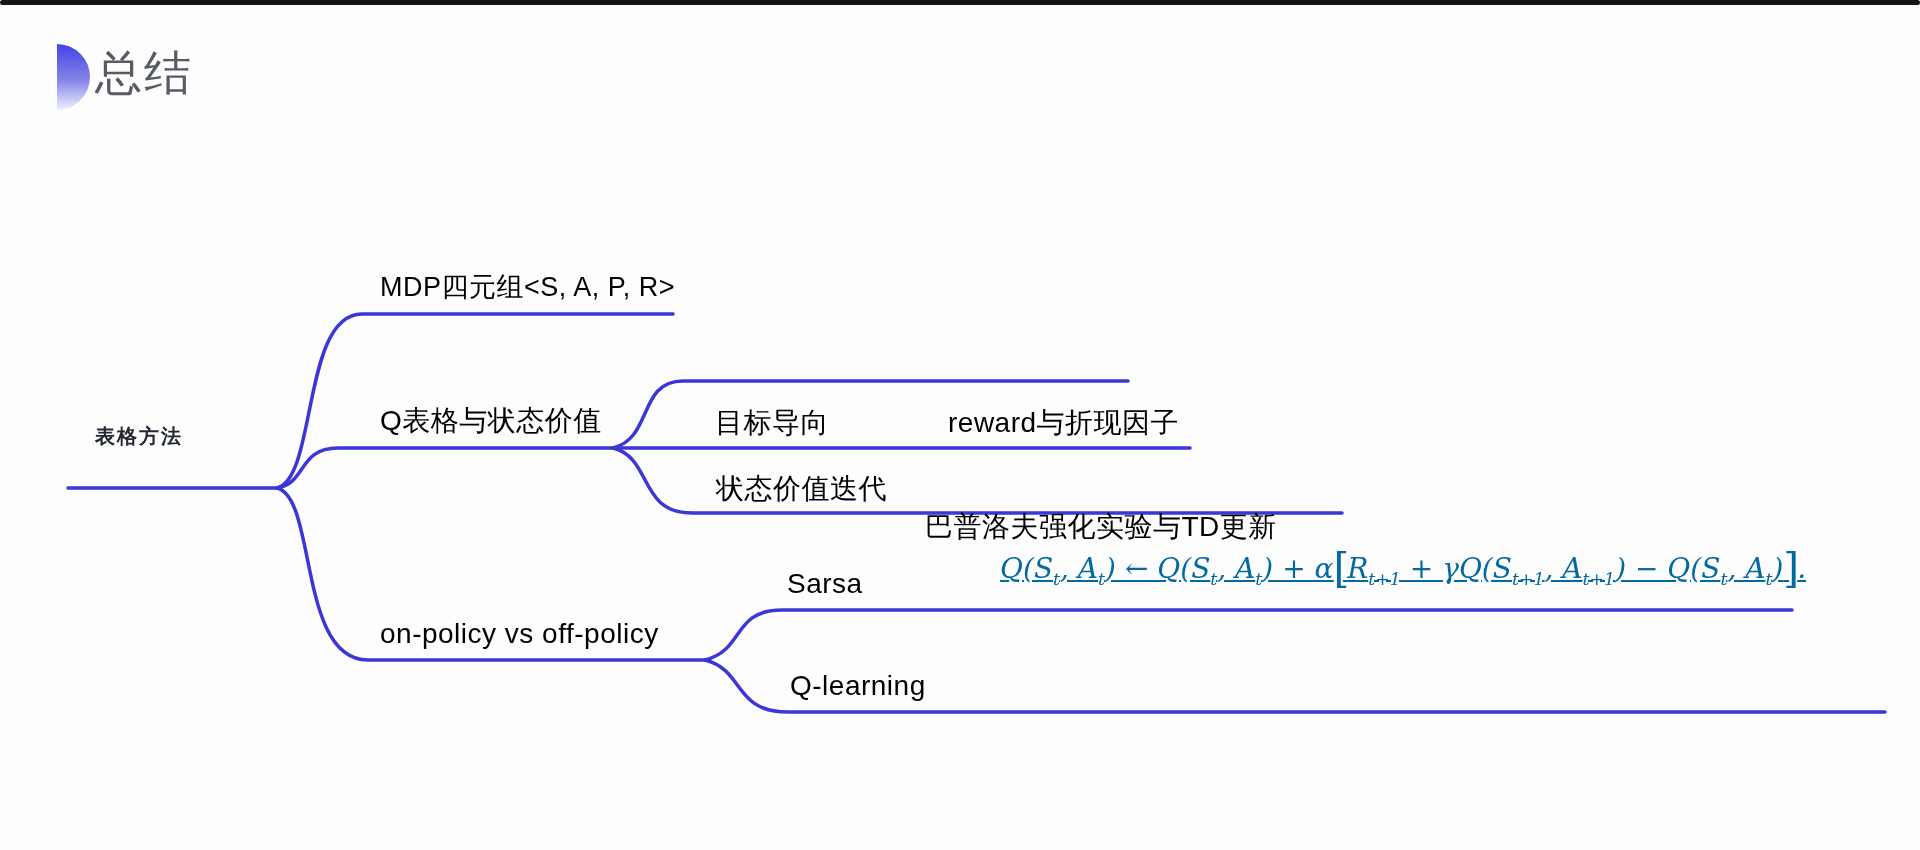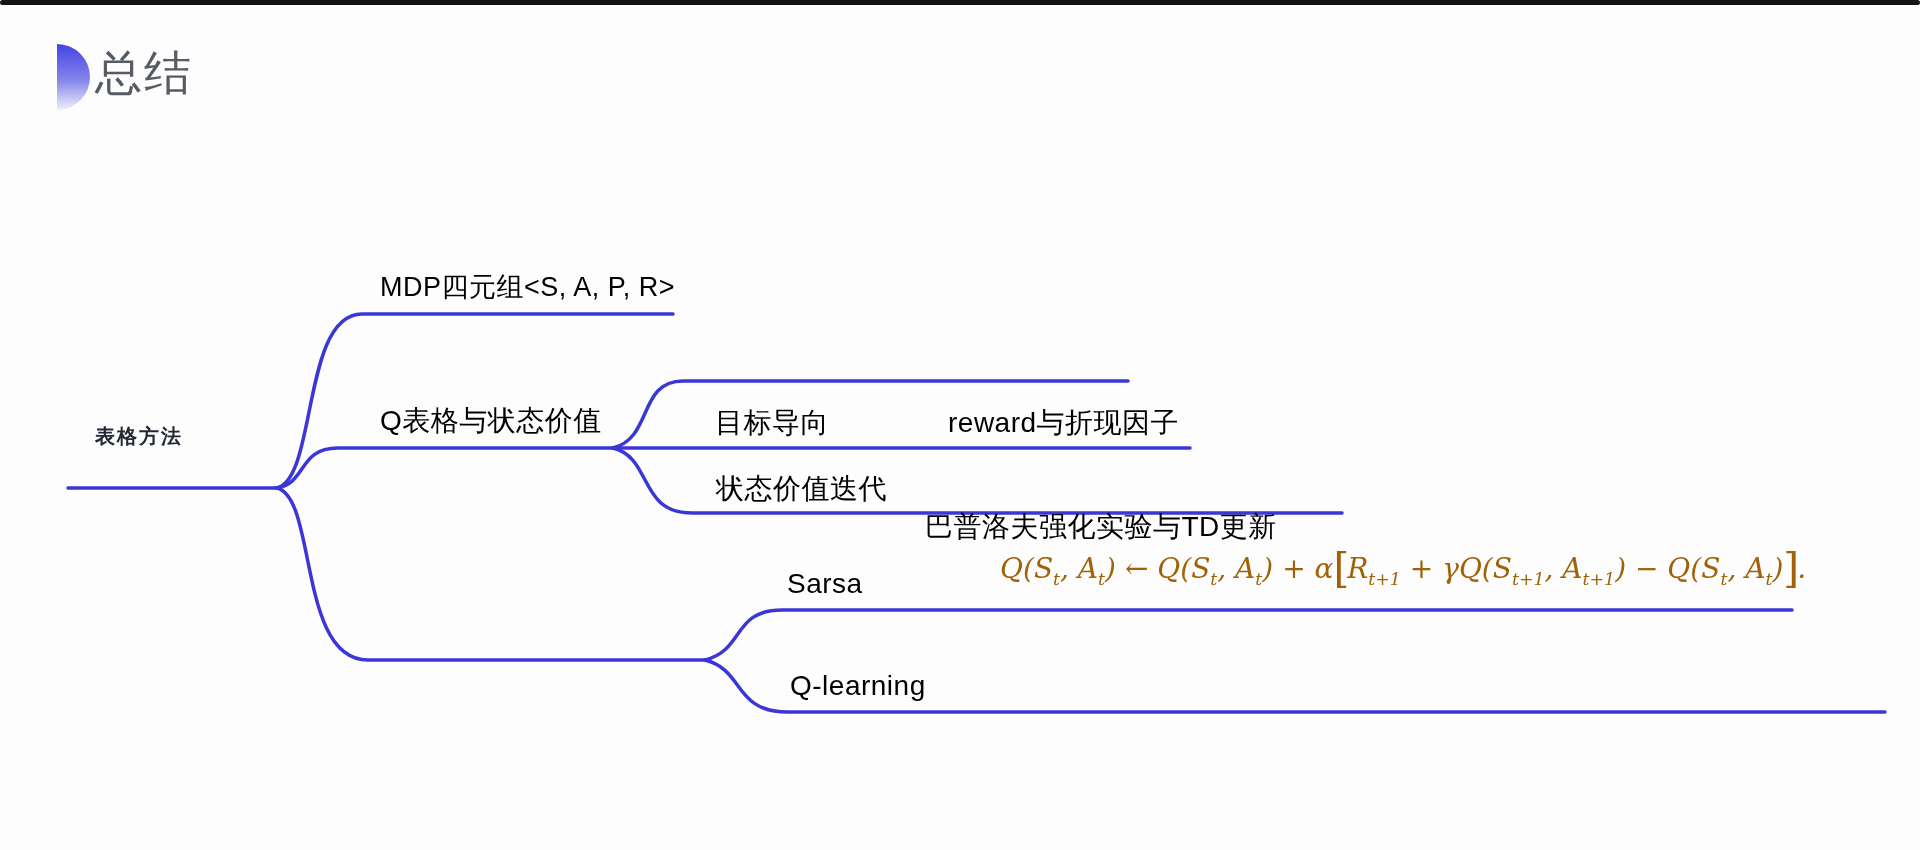--- a/index.html
+++ b/index.html
@@ -26,21 +26,21 @@
   
   #map-lines { position:absolute; left:0; top:0; width:1920px; height:850px; }
   .node {
     position:absolute; color:#000000; font-size:28px; font-weight:500;
     white-space:nowrap; letter-spacing:0.5px;
   }
   .node.root { font-size:20px; font-weight:700; color:#232833; letter-spacing:2px; }
   .formula {
     position:absolute; white-space:nowrap;
     font-family:"DejaVu Serif","Liberation Serif",serif;
-    font-style:italic; font-size:28px; color:#a16207;
+    font-style:italic; font-size:28px; color:#0369a1;text-decoration:underline;
   }
   .formula sub { font-size:0.62em; line-height:0; }
   .formula .bb {
     font-style:normal; font-size:1.45em; font-weight:300;
     vertical-align:-0.12em; line-height:0; letter-spacing:-0.05em;
   }
   .formula .munder {
     display:inline-flex; flex-direction:column; align-items:center;
     font-style:normal; vertical-align:-0.75em; line-height:0.85; margin:0 2px;
   }
@@ -82,18 +82,19 @@
 
   <div class="node" style="left:380px; top:402px;">Q表格与状态价值</div>
 
 
   <div class="node" style="left:715px; top:404px;">目标导向</div>
   <div class="node" style="left:948px; top:404px;">reward与折现因子</div>
 
   <div class="node" style="left:716px; top:470px;">状态价值迭代</div>
   <div class="node" style="left:925px; top:476px;margin-top:32px;">巴普洛夫强化实验与TD更新</div>
 
+  <div class="node" style="left:380px; top:618px; font-weight:400;">on-policy vs off-policy</div>
 
   <div class="node" style="left:787px; top:568px; font-weight:400;">Sarsa</div>
   <div class="formula" style="left:1000px; top:552px;">Q(S<sub>t</sub>, A<sub>t</sub>) ← Q(S<sub>t</sub>, A<sub>t</sub>) + α<span class="bb">[</span>R<sub>t+1</sub> + γQ(S<sub>t+1</sub>, A<sub>t+1</sub>) − Q(S<sub>t</sub>, A<sub>t</sub>)<span class="bb">]</span>.</div>
 
   <div class="node" style="left:790px; top:670px; font-weight:400;">Q-learning</div>
 </div>
 
 </body></html>

